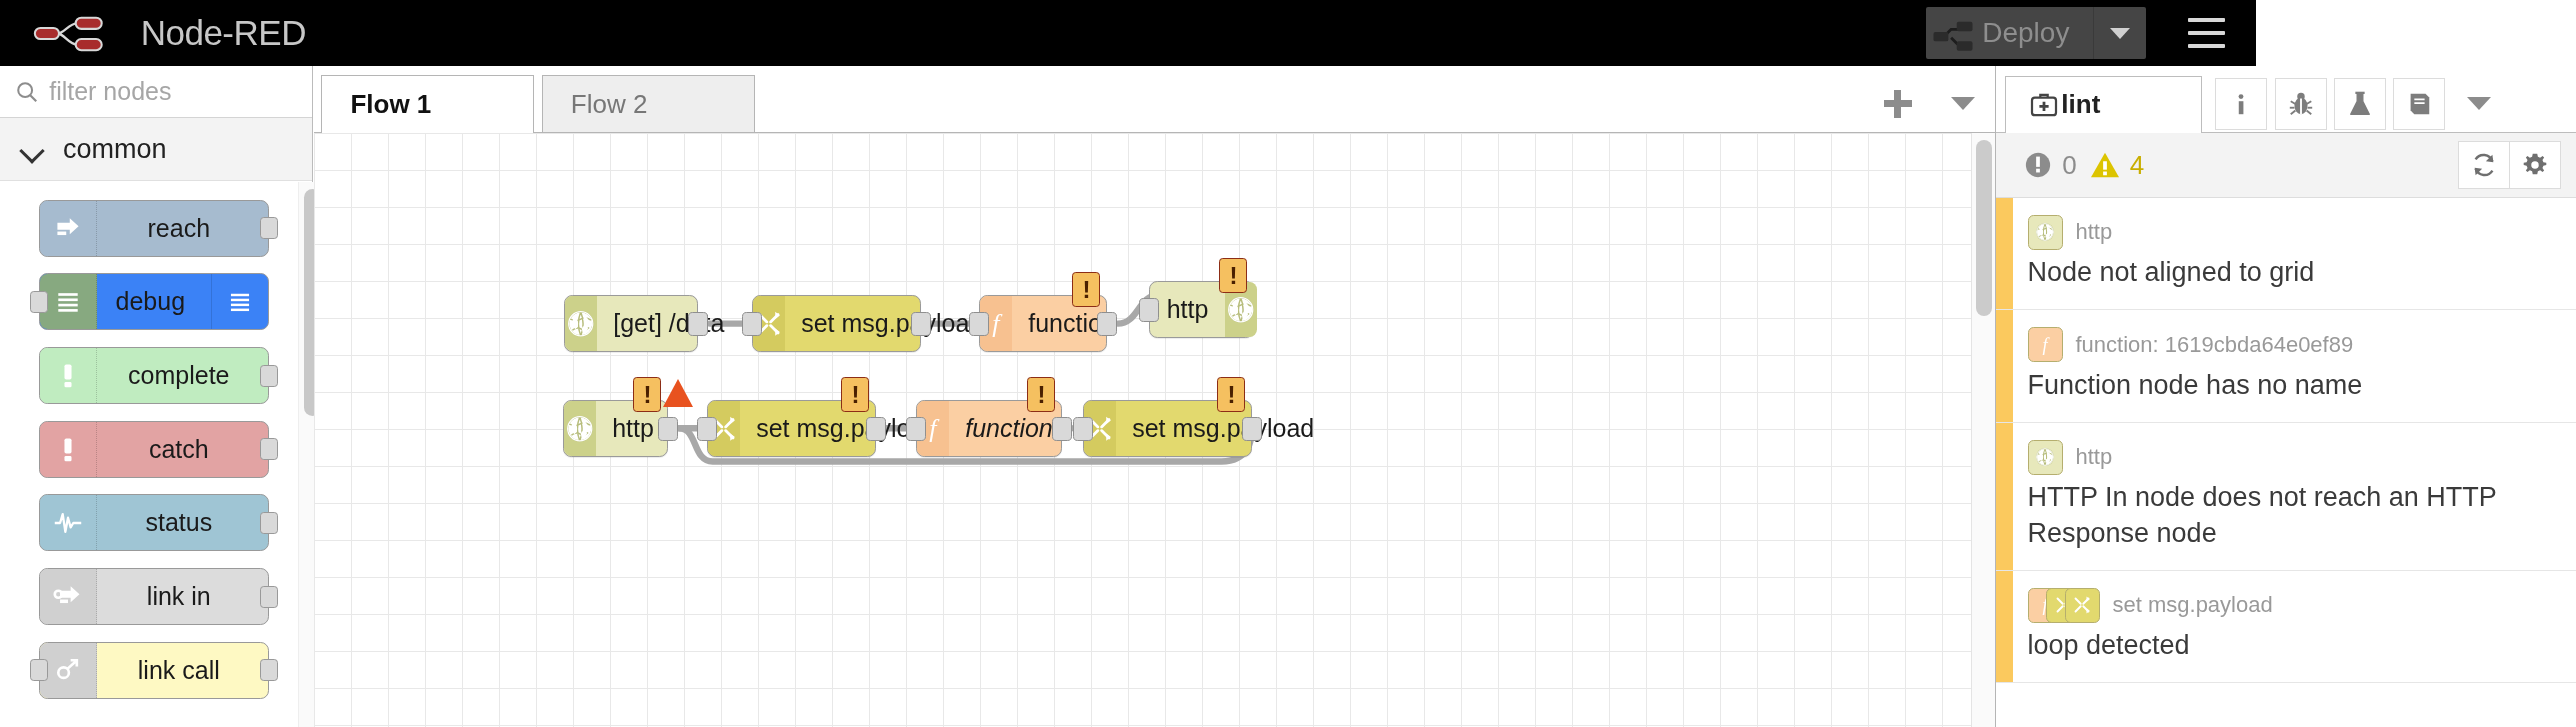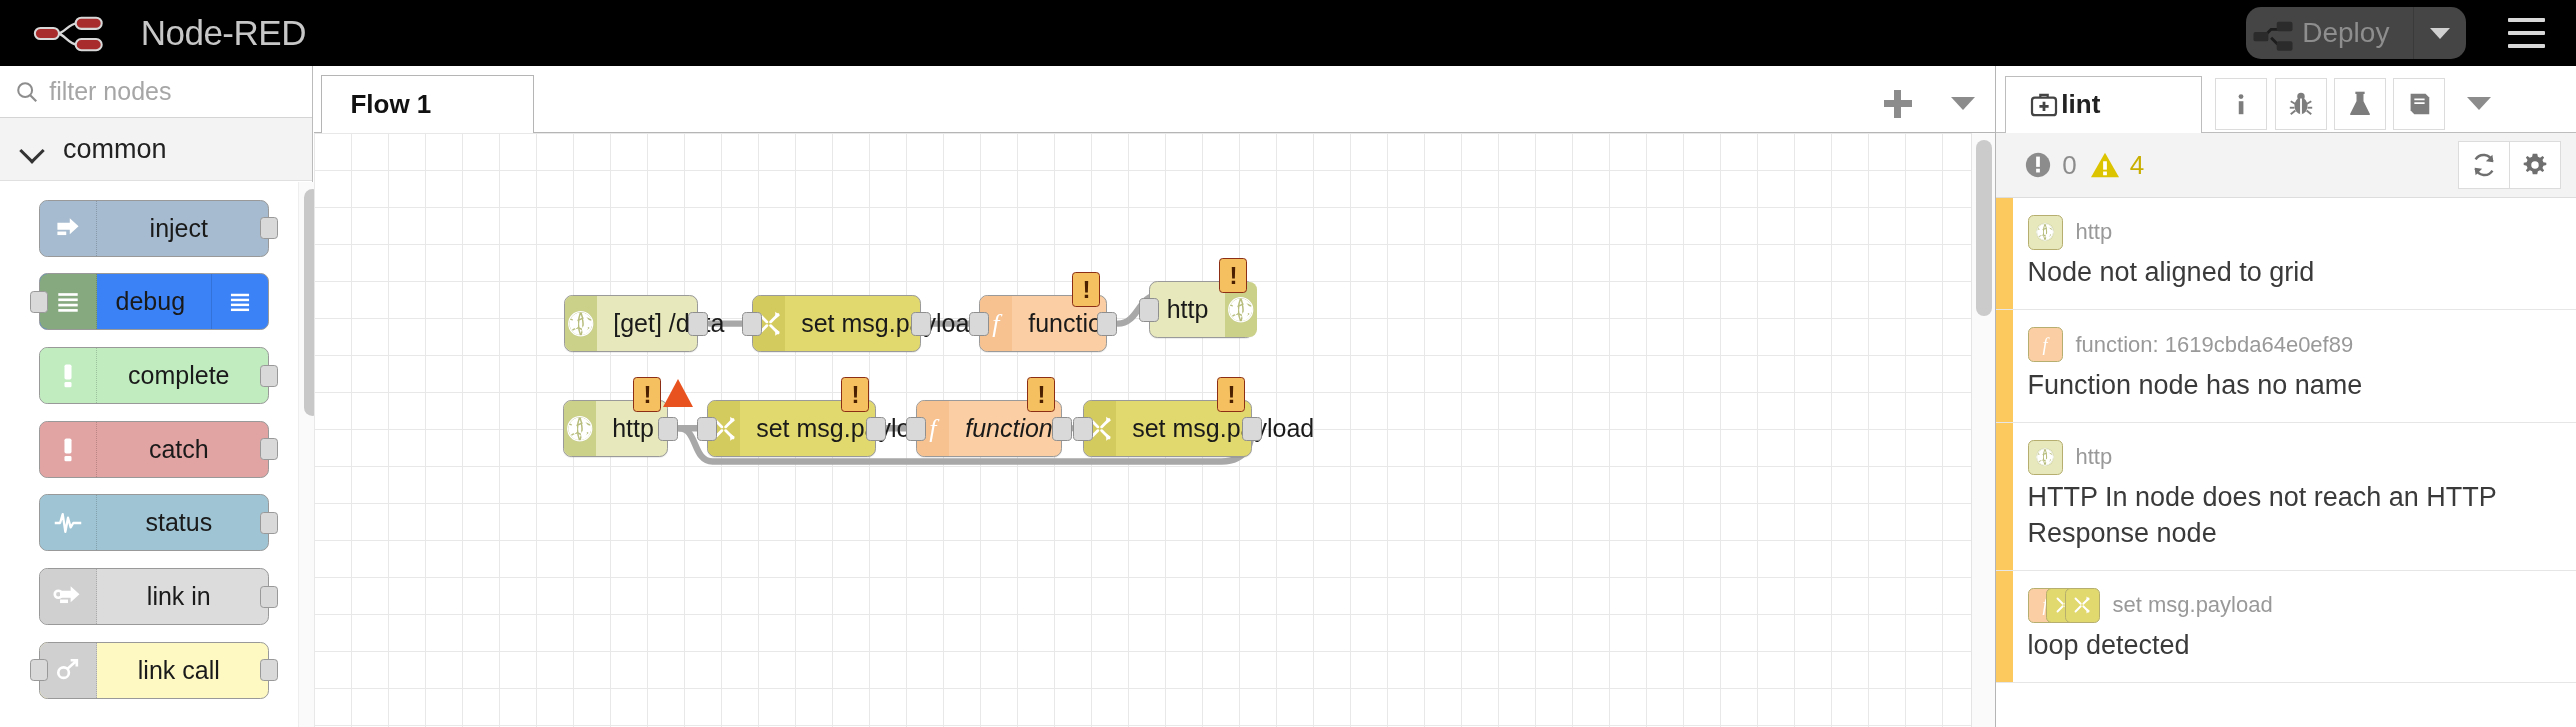--- a/index.html
+++ b/index.html
@@ -6,36 +6,36 @@
   html, body {
     width: 2576px; height: 728px;
     font-family: "Liberation Sans", sans-serif;
     overflow: hidden;
     background: #fff;
   }
 
   
   .header {
     position: absolute; top: 0; left: 0;
-    width: 2576px; height: 66px;
+    width: 2256px; height: 66px;
     background: #000;
     display: flex; align-items: center;
   }
   .brand { display: flex; align-items: center; margin-left: 33px; }
   .brand-logo { width: 91px; height: 43px; position: relative; }
   .brand-title {
     color: #c7c7c7; font-size: 35px; letter-spacing: -0.5px;
     margin-left: 16.7px; font-weight: 400;
   }
   .header-right {
     margin-left: auto; display: flex; align-items: center; height: 100%;
   }
   .deploy-btn {
     display: flex; align-items: center;
-    background: #454545; height: 52px; border-radius: 15px;
+    background: #454545; height: 52px; border-radius: 2px;
     margin-right: 20.4px; cursor: default;
   }
   .deploy-icon { width: 54px; height: 52px; position: relative; }
   .deploy-label {
     color: #8e8e8e; font-size: 28px; padding-right: 24px; padding-left: 1.9px;
   }
   .deploy-sep { width: 0.9px; height: 52px; background: #3a3a3a; }
   .deploy-caret {
     width: 52px; height: 52px; display: flex; align-items: center; justify-content: center;
   }
@@ -308,21 +308,21 @@
   </div>
 
   <div class="palette-list" id="palette-list">
       <div class="pnode" style="background: rgb(166, 187, 207);">
         <div class="pnode-icon-area" style="background:#a6bbcf">
           <svg width="30" height="30" viewBox="0 0 34 34">
             <path d="M5,11 L19,11 L19,6 L29,15 L19,24 L19,19 L5,19 Z" fill="#fff"></path>
             <rect x="5" y="21" width="10" height="4" fill="#fff"></rect>
           </svg>
         </div>
-        <div class="pnode-label">inject</div>
+        <div class="pnode-label">reach</div>
         <span class="port out"></span>
       </div>
       <div class="pnode" style="background: #3b82f6;">
         <span class="port in"></span>
         <div class="pnode-icon-area" style="background:#87a980">
           <svg width="30" height="30" viewBox="0 0 34 34">
             <g fill="#fff">
               <rect x="6" y="7" width="22" height="3"></rect>
               <rect x="6" y="13" width="22" height="3"></rect>
               <rect x="6" y="19" width="22" height="3"></rect>
@@ -397,20 +397,23 @@
 
   <div class="palette-scrollbar">
     <div class="thumb"></div>
   </div>
 </div>
 
 <div class="center">
   <div class="tabbar">
     <div class="tab active">
       <span>Flow 1</span>
+    </div>
+    <div class="tab inactive">
+      <span>Flow 2</span>
     </div>
     <div class="tab-tools">
       <div class="tab-add">
         <span class="plus-icon"></span>
       </div>
       <div class="tab-menu">
         <span class="tri-down"></span>
       </div>
     </div>
   </div>

